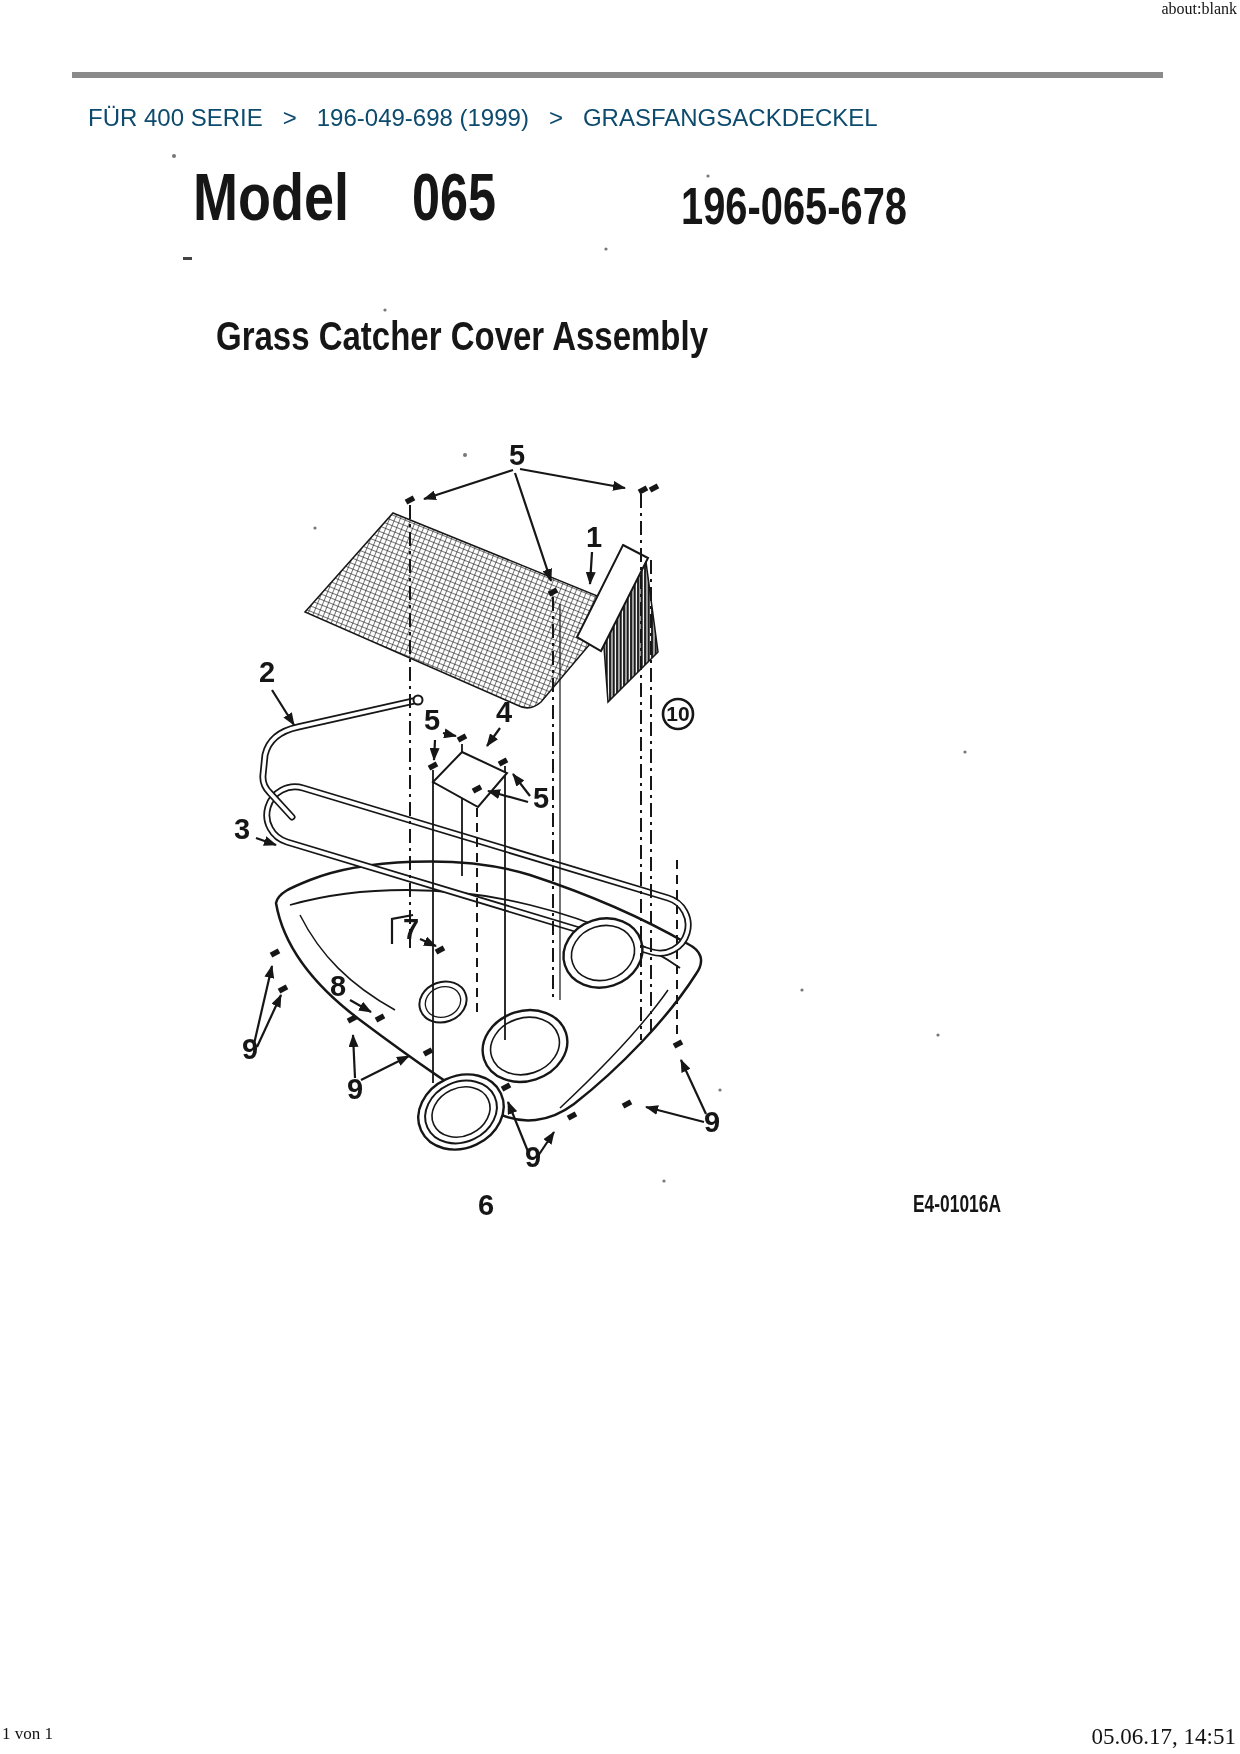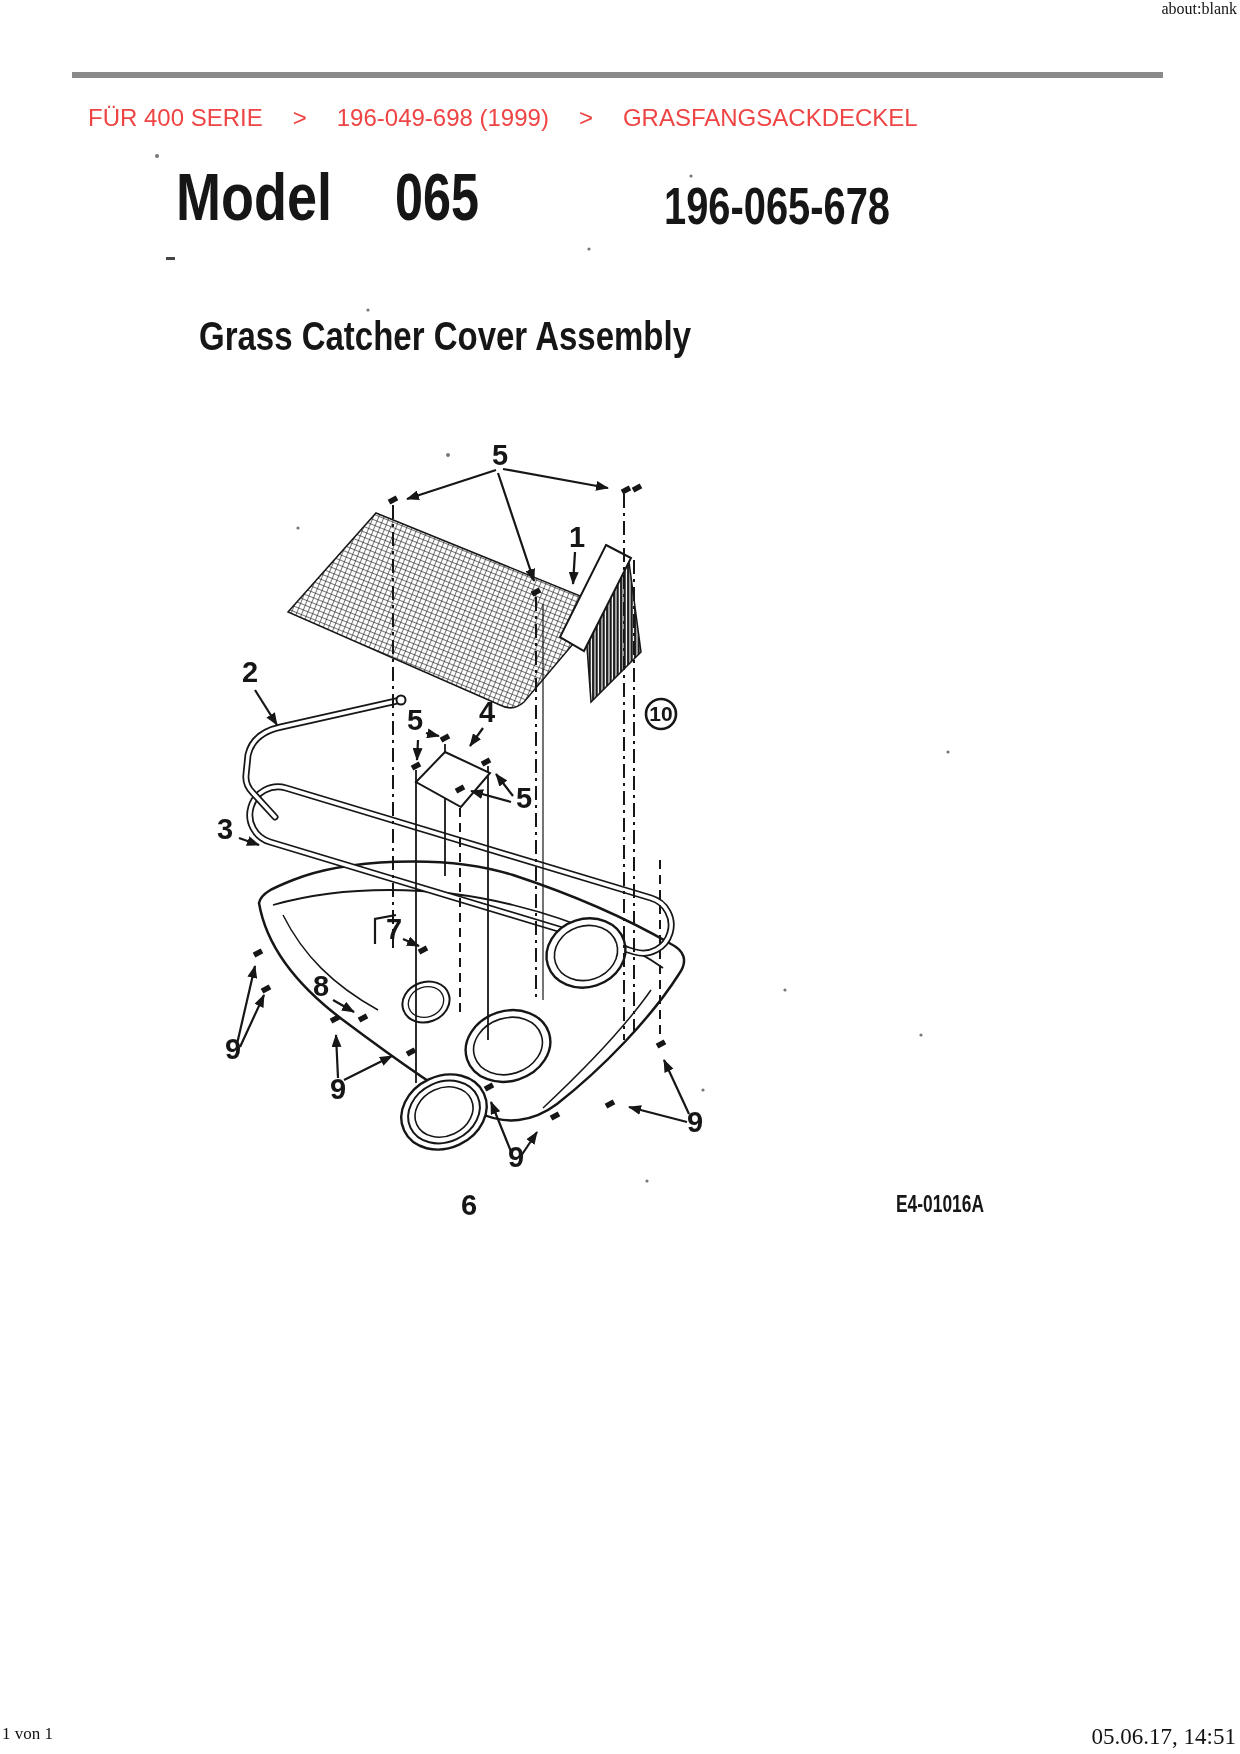--- a/index.html
+++ b/index.html
@@ -4,23 +4,23 @@
 <style>
   html,body{margin:0;padding:0;}
   body{
     width:1240px;height:1754px;position:relative;background:#ffffff;
     font-family:"Liberation Serif",serif;color:#111;overflow:hidden;
   }
   .url-label{position:absolute;top:0px;right:3px;font-size:16px;color:#131313;}
   .rule{position:absolute;left:72px;top:72px;width:1091px;height:6px;background:#8a8a8a;}
   .breadcrumb{
     position:absolute;left:88px;top:104px;font-family:"Liberation Sans",sans-serif;
-    font-size:24px;color:#ef4444;display:flex;gap:30px;white-space:nowrap;
+    font-size:24px;color:#0c4a6e;display:flex;gap:20px;white-space:nowrap;
   }
-  .scan{position:absolute;left:143px;top:140px;width:860px;height:1090px;filter:blur(0.3px);text-align:right;}
+  .scan{position:absolute;left:160px;top:140px;width:860px;height:1090px;filter:blur(0.3px);text-align:right;}
   .scan svg text{font-family:"Liberation Sans",sans-serif;font-weight:bold;fill:#161616;}
   .footer-left{position:absolute;left:2px;top:1724px;font-size:17px;color:#131313;}
   .footer-right{position:absolute;right:4px;top:1724px;font-size:23px;color:#131313;}
 </style>
 </head>
 <body>
 
 <div class="url-label">about:blank</div>
 
 <div class="rule"></div>

